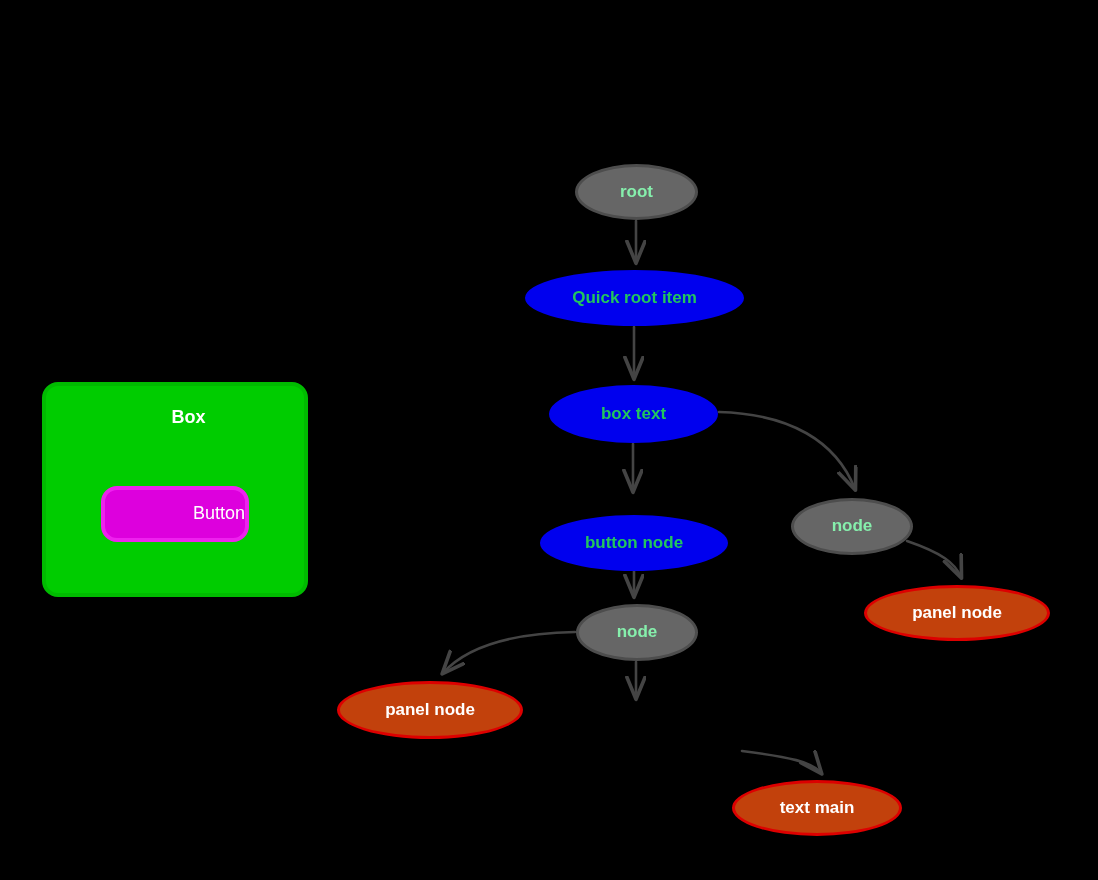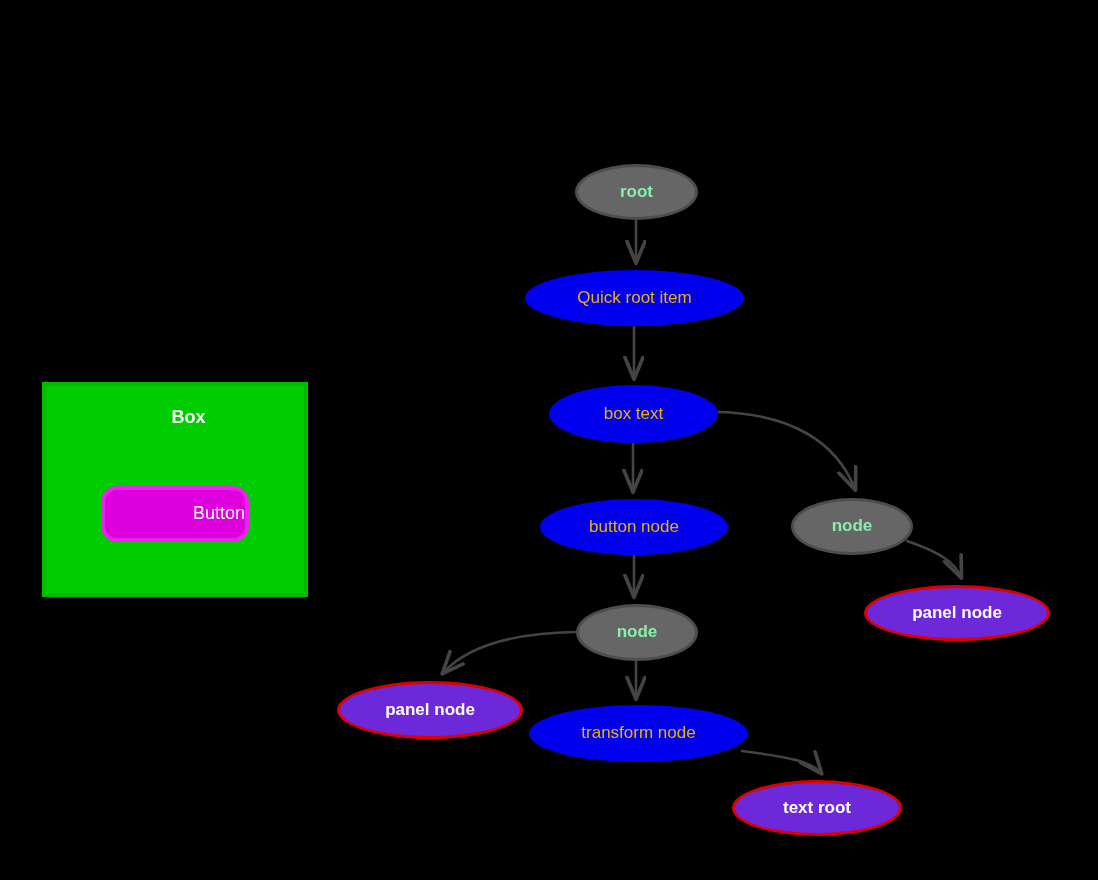--- a/index.html
+++ b/index.html
@@ -48,36 +48,36 @@
   .n-gray {
     background: #666666;
     border: 3px solid #4d4d4d;
     color: #86efac;
     font-weight: bold;
     font-size: 17px;
   }
   .n-blue {
     background: #0000ee;
     border: 3px solid #0000ee;
-    color: #eab308;
-    font-weight: normal;
+    color: #22c55e;
+    font-weight: bold;
     font-size: 17px;
   }
   .n-red {
-    background: #6d28d9;
+    background: #c2410c;
     border: 3px solid #dd0000;
     color: #ffffff;
     font-weight: bold;
     font-size: 17px;
   }
   
   .ui-box {
     background: #00cc00;
     border: 4px solid #00bb00;
-    border-radius: 0;
+    border-radius: 16px;
     color: #ffffff;
     font-weight: bold;
     font-size: 18px;
     align-items: flex-start;
     padding-top: 22px;
     padding-left: 27px;
   }
   .ui-button {
     background: #dd00dd;
     border: 4px solid #ee22ee;
@@ -134,42 +134,39 @@
   </div>
 
   <div class="node ellipse n-blue" style="left:525px; top:270px; width:219px; height:56px;">
     <span>Quick root item</span>
   </div>
 
   <div class="node ellipse n-blue" style="left:549px; top:385px; width:169px; height:58px;">
     <span>box text</span>
   </div>
 
-  <div class="node ellipse n-blue" style="left:540px; top:499px; width:188px; height:56px;">
+  <div class="node ellipse n-blue" style="left:540px; top:515px; width:188px; height:56px;">
     <span>button node</span>
   </div>
 
   <div class="node ellipse n-gray" style="left:791px; top:498px; width:122px; height:57px;">
     <span>node</span>
   </div>
 
   <div class="node ellipse n-red" style="left:864px; top:585px; width:186px; height:56px;">
     <span>panel node</span>
   </div>
 
   <div class="node ellipse n-gray" style="left:576px; top:604px; width:122px; height:57px;">
     <span>node</span>
   </div>
 
   <div class="node ellipse n-red" style="left:337px; top:681px; width:186px; height:58px;">
     <span>panel node</span>
   </div>
 
-  <div class="node ellipse n-blue" style="left:529px; top:705px; width:219px; height:57px;">
-    <span>transform node</span>
-  </div>
 
   <div class="node ellipse n-red" style="left:732px; top:780px; width:170px; height:56px;">
-    <span>text root</span>
+    <span>text main</span>
   </div>
 
 
 </div>
 
 </body></html>

